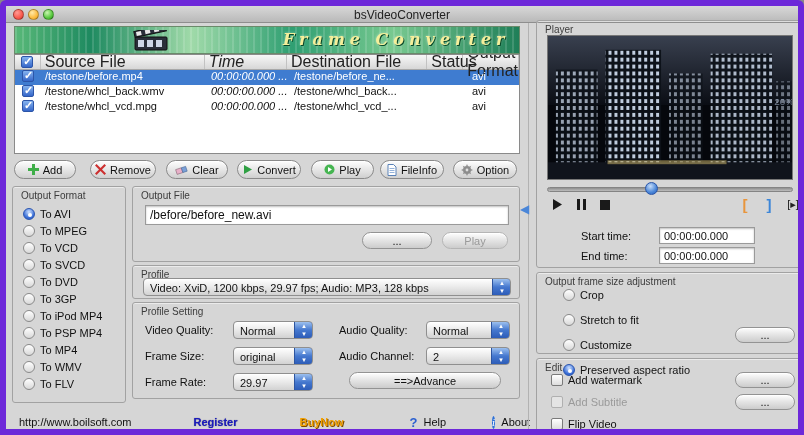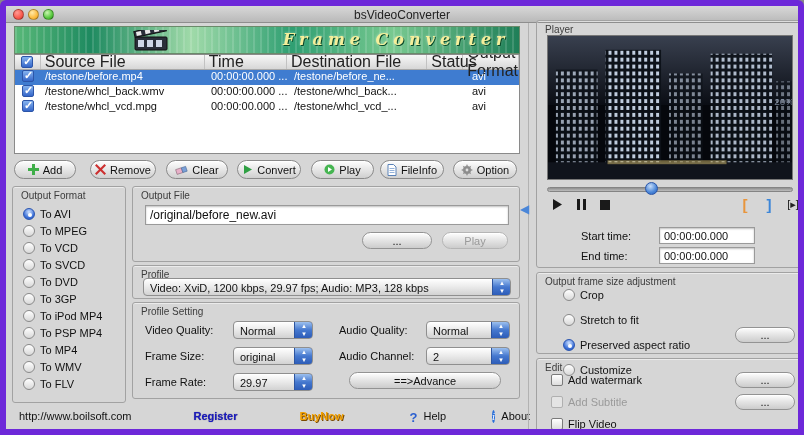--- a/index.html
+++ b/index.html
@@ -30,21 +30,21 @@
 
   
   .file-table { position:absolute; left:8px; top:48px; width:506px; height:100px;
                 background:#fff; border:1px solid #8a8a8a; overflow:hidden; }
   .t-head { display:flex; height:15px; background:linear-gradient(#f7f7f7,#d7d7d7); border-bottom:1px solid #a8a8a8;
             font-size:16px; color:#222; align-items:center; }
   .t-head > div { border-right:1px solid #c2c2c2; height:100%; display:flex; align-items:center; padding-left:4px; }
   .t-row { display:flex; height:15px; align-items:flex-start; font-size:11px; }
   .t-row > div { padding-left:4px; overflow:hidden; white-space:nowrap; }
   .c0 { width:26px; display:flex; justify-content:center; padding-left:0 !important; }
-  .c1 { width:166px; } .c2 { width:83px; } .c3 { width:142px; } .c4 { width:36px; } .c5 { flex:1; }
+  .c1 { width:166px; } .c2 { width:83px;font-style:italic; } .c3 { width:142px; } .c4 { width:36px; } .c5 { flex:1; }
   .t-row.selected { background:#3f7cd0; color:#fff; }
 
   
   .cb { width:12px; height:12px; border:1px solid #7a7a7a; border-radius:2px;
         background:linear-gradient(#fff,#ddd); display:inline-block; position:relative; flex:none; }
   .cb.checked { background:linear-gradient(#86b4ef,#3566c9); border-color:#2c55a8; }
   .cb.checked::after { content:"✓"; position:absolute; left:1px; top:-2px; color:#fff; font-size:11px; font-weight:bold; }
   .cb.disabled { background:#e4e4e4; border-color:#b0b0b0; }
   .radio { width:12px; height:12px; border-radius:50%; border:1px solid #8a8a8a;
            background:linear-gradient(#fff,#d8d8d8); display:inline-block; position:relative; flex:none; }
@@ -76,21 +76,21 @@
   .popup .arrows { position:absolute; right:3px; top:0; z-index:1; color:#fff; font-size:7px; line-height:8px;
                    text-align:center; width:10px; }
 
   .field { position:absolute; background:#fff; border:1px solid #9a9a9a;
            box-shadow:inset 0 1px 2px rgba(0,0,0,.25); font-size:11px; padding:2px 4px;
            overflow:hidden; white-space:nowrap; }
 
   .row-item { display:flex; align-items:center; gap:5px; }
 
   
-  .footer { position:absolute; left:8px; top:404px; width:506px; height:24px; display:flex; }
+  .footer { position:absolute; left:8px; top:404px; width:506px; height:24px; display:flex; align-items:center; }
 
   
   .v-divider { position:absolute; left:522px; top:17px; width:1px; height:418px; background:#b2b2b2; }
   .collapse-arrow { position:absolute; left:514px; top:196px; font-size:12px; color:#4a86d8; }
 
   .slider-track { position:absolute; height:5px; border-radius:3px; background:linear-gradient(#8f8f8f,#bdbdbd); border:1px solid #848484; }
   .slider-thumb { position:absolute; width:13px; height:13px; border-radius:50%;
                   background:radial-gradient(circle at 40% 30%, #c6dcf8, #4a86d8 60%, #2a5fb8); border:1px solid #2a55a8; }
 
   .transport { position:absolute; display:flex; align-items:center; }
@@ -265,21 +265,21 @@
         </div>
       <div class="row-item">
           <span class="radio"></span>
           <span>To FLV</span>
         </div>
     </div>
   </div>
 
   <div class="group" style="left:126px;top:180px;width:388px;height:76px">
     <span class="group-title">Output File</span>
-    <div class="field" style="left:12px;top:18px;width:364px;height:20px;font-size:12px">/original/before_new.avi</div>
+    <div class="field" style="left:12px;top:18px;width:364px;height:20px;font-size:12px">/before/before_new.avi</div>
     <div class="mini-btn" style="left:229px;top:45px;width:70px">...</div>
     <div class="mini-btn disabled" style="left:309px;top:45px;width:66px">Play</div>
   </div>
 
   <div class="group" style="left:126px;top:259px;width:388px;height:34px">
     <span class="group-title">Profile</span>
     <div class="popup" style="left:10px;top:12px;width:368px">
       <span>Video: XviD, 1200 kbps, 29.97 fps;  Audio: MP3, 128 kbps</span>
       <span class="arrows">▴<br>▾</span>
     </div>
@@ -398,26 +398,26 @@
     <div style="position:absolute;left:26px;top:16px;display:flex;flex-direction:column;gap:13px">
       <div class="row-item">
           <span class="radio"></span>
           <span>Crop</span>
         </div>
       <div class="row-item">
           <span class="radio"></span>
           <span>Stretch to fit</span>
         </div>
       <div class="row-item">
+          <span class="radio"></span>
+          <span>Customize</span>
+        </div>
+      <div class="row-item">
           <span class="radio sel"></span>
           <span>Preserved aspect ratio</span>
-        </div>
-      <div class="row-item">
-          <span class="radio"></span>
-          <span>Customize</span>
         </div>
     </div>
     <div class="mini-btn" style="left:198px;top:54px;width:60px;height:16px">...</div>
   </div>
 
   <div class="group" style="left:530px;top:352px;width:266px;height:79px">
     <span class="group-title">Edit</span>
     <div class="row-item" style="position:absolute;left:14px;top:15px">
       <span class="cb"></span>
       <span>Add watermark</span>

